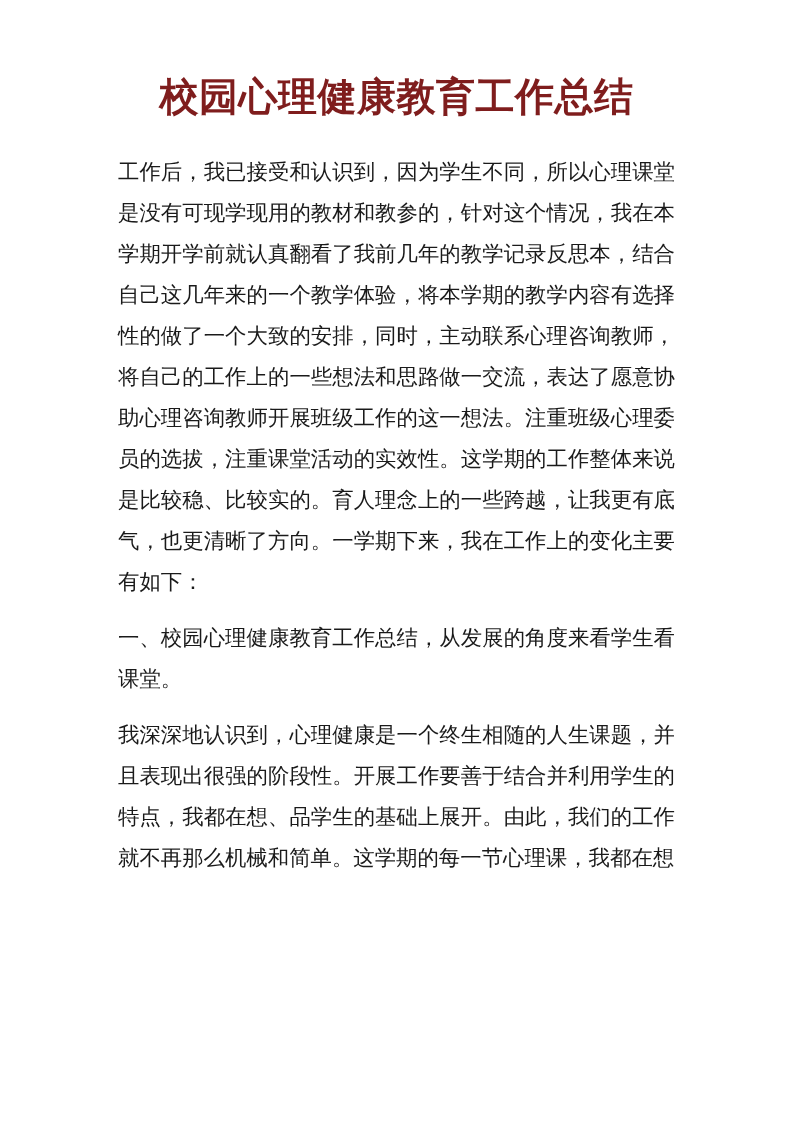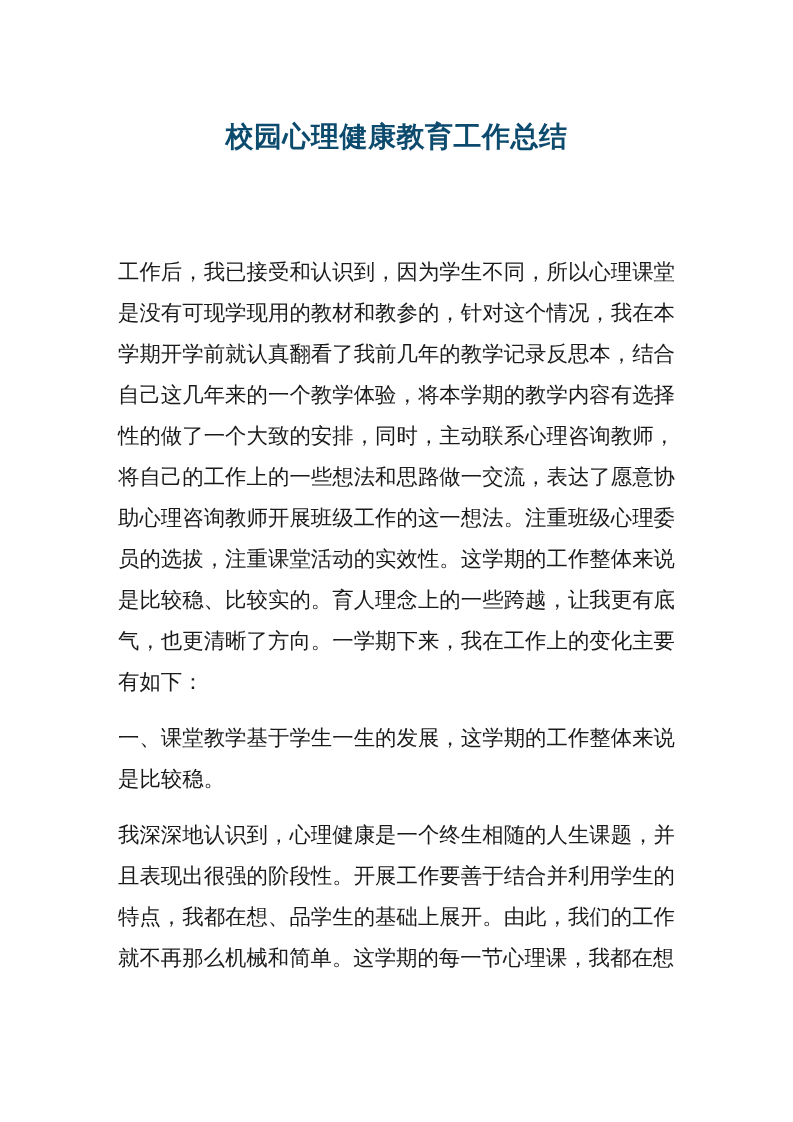--- a/index.html
+++ b/index.html
@@ -12,47 +12,47 @@
     width: 793px;
     height: 1122px;
     background: #ffffff;
     overflow: hidden;
     font-family: "Liberation Sans", sans-serif;
     color: #1a1a1a;
     box-sizing: border-box;
   }
   .doc-title {
     margin: 0;
-    padding-top: 116px;
-    font-size: 28px;
+    padding-top: 76px;
+    font-size: 39px;
     line-height: 42px;
     font-weight: bold;
     text-align: center;
     letter-spacing: 0.5px;
-    color: #0c4a6e;
+    color: #7f1d1d;
   }
   .doc-body {
     margin: 0 118px;
   }
   .doc-paragraph {
     margin: 0 0 15px 0;
     font-size: 21.4px;
     line-height: 41px;
     text-align: justify;
     text-justify: inter-ideograph;
     word-break: break-all;
     color: #1a1a1a;
   }
   .doc-paragraph.first {
-    margin-top: 94px;
+    margin-top: 34px;
   }
 </style>
 </head>
 <body>
 
 <div class="page">
   <h1 class="doc-title">校园心理健康教育工作总结</h1>
   <div class="doc-body">
     <p class="doc-paragraph first">工作后，我已接受和认识到，因为学生不同，所以心理课堂是没有可现学现用的教材和教参的，针对这个情况，我在本学期开学前就认真翻看了我前几年的教学记录反思本，结合自己这几年来的一个教学体验，将本学期的教学内容有选择性的做了一个大致的安排，同时，主动联系心理咨询教师，将自己的工作上的一些想法和思路做一交流，表达了愿意协助心理咨询教师开展班级工作的这一想法。注重班级心理委员的选拔，注重课堂活动的实效性。这学期的工作整体来说是比较稳、比较实的。育人理念上的一些跨越，让我更有底气，也更清晰了方向。一学期下来，我在工作上的变化主要有如下：</p>
-    <p class="doc-paragraph">一、课堂教学基于学生一生的发展，这学期的工作整体来说是比较稳。</p>
+    <p class="doc-paragraph">一、校园心理健康教育工作总结，从发展的角度来看学生看课堂。</p>
     <p class="doc-paragraph">我深深地认识到，心理健康是一个终生相随的人生课题，并且表现出很强的阶段性。开展工作要善于结合并利用学生的特点，我都在想、品学生的基础上展开。由此，我们的工作就不再那么机械和简单。这学期的每一节心理课，我都在想</p>
   </div>
 </div>
 
 </body></html>

